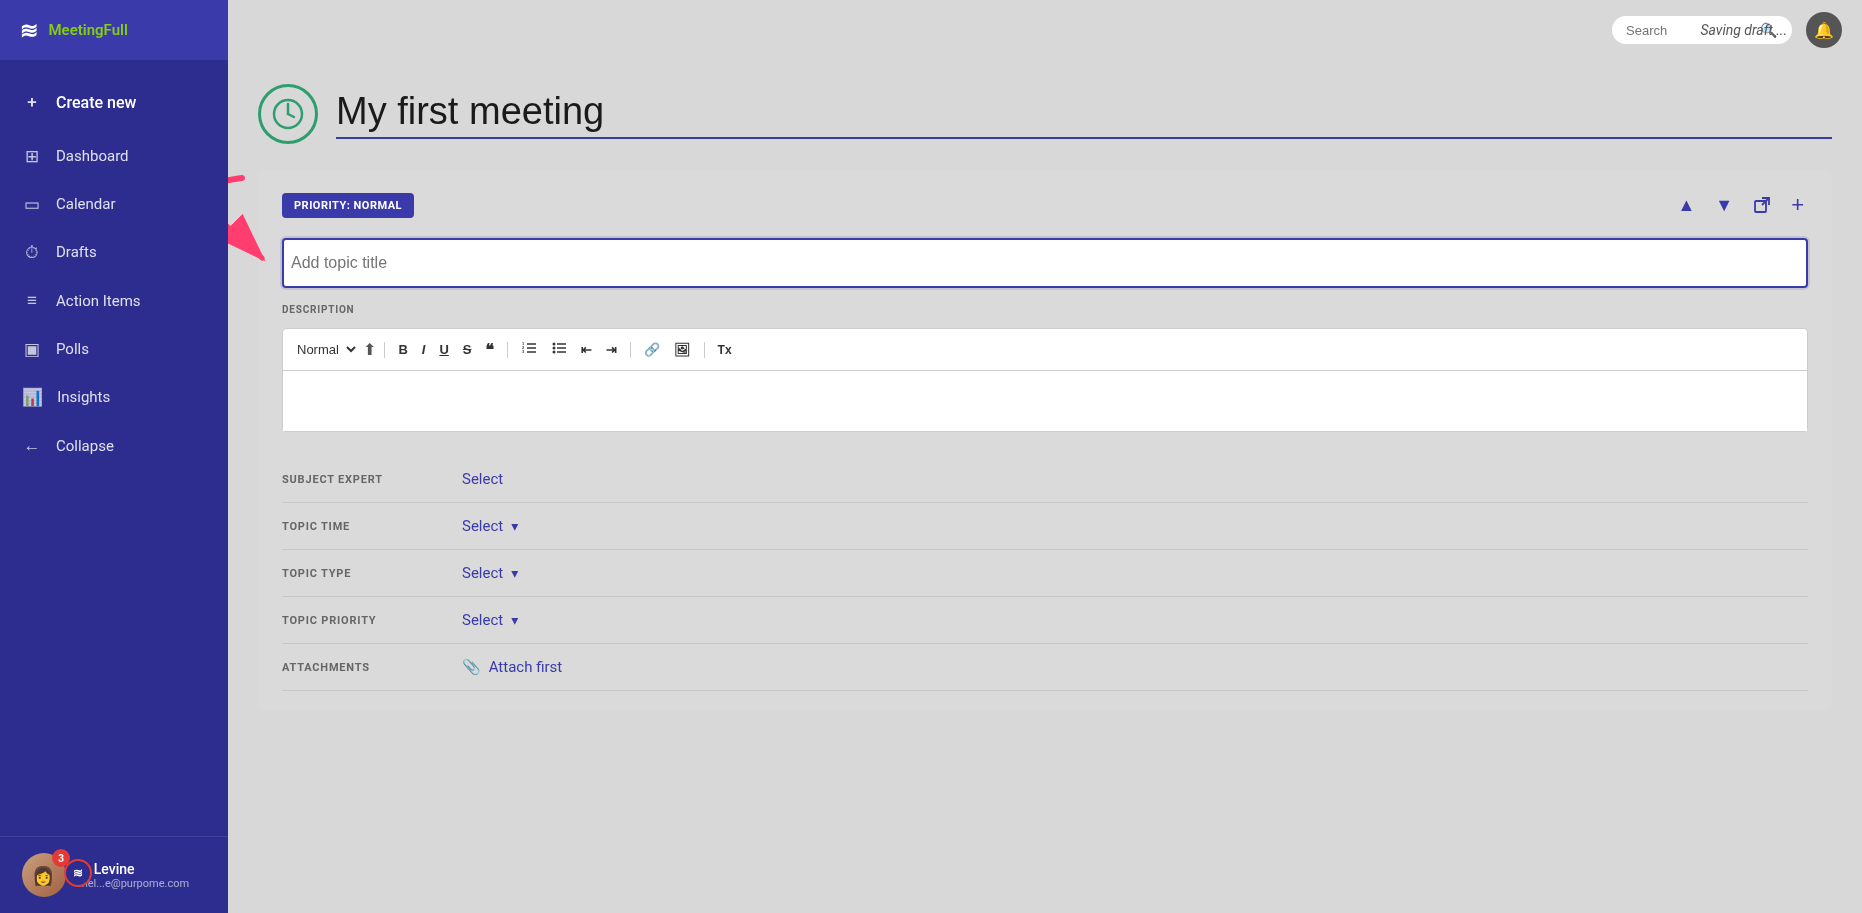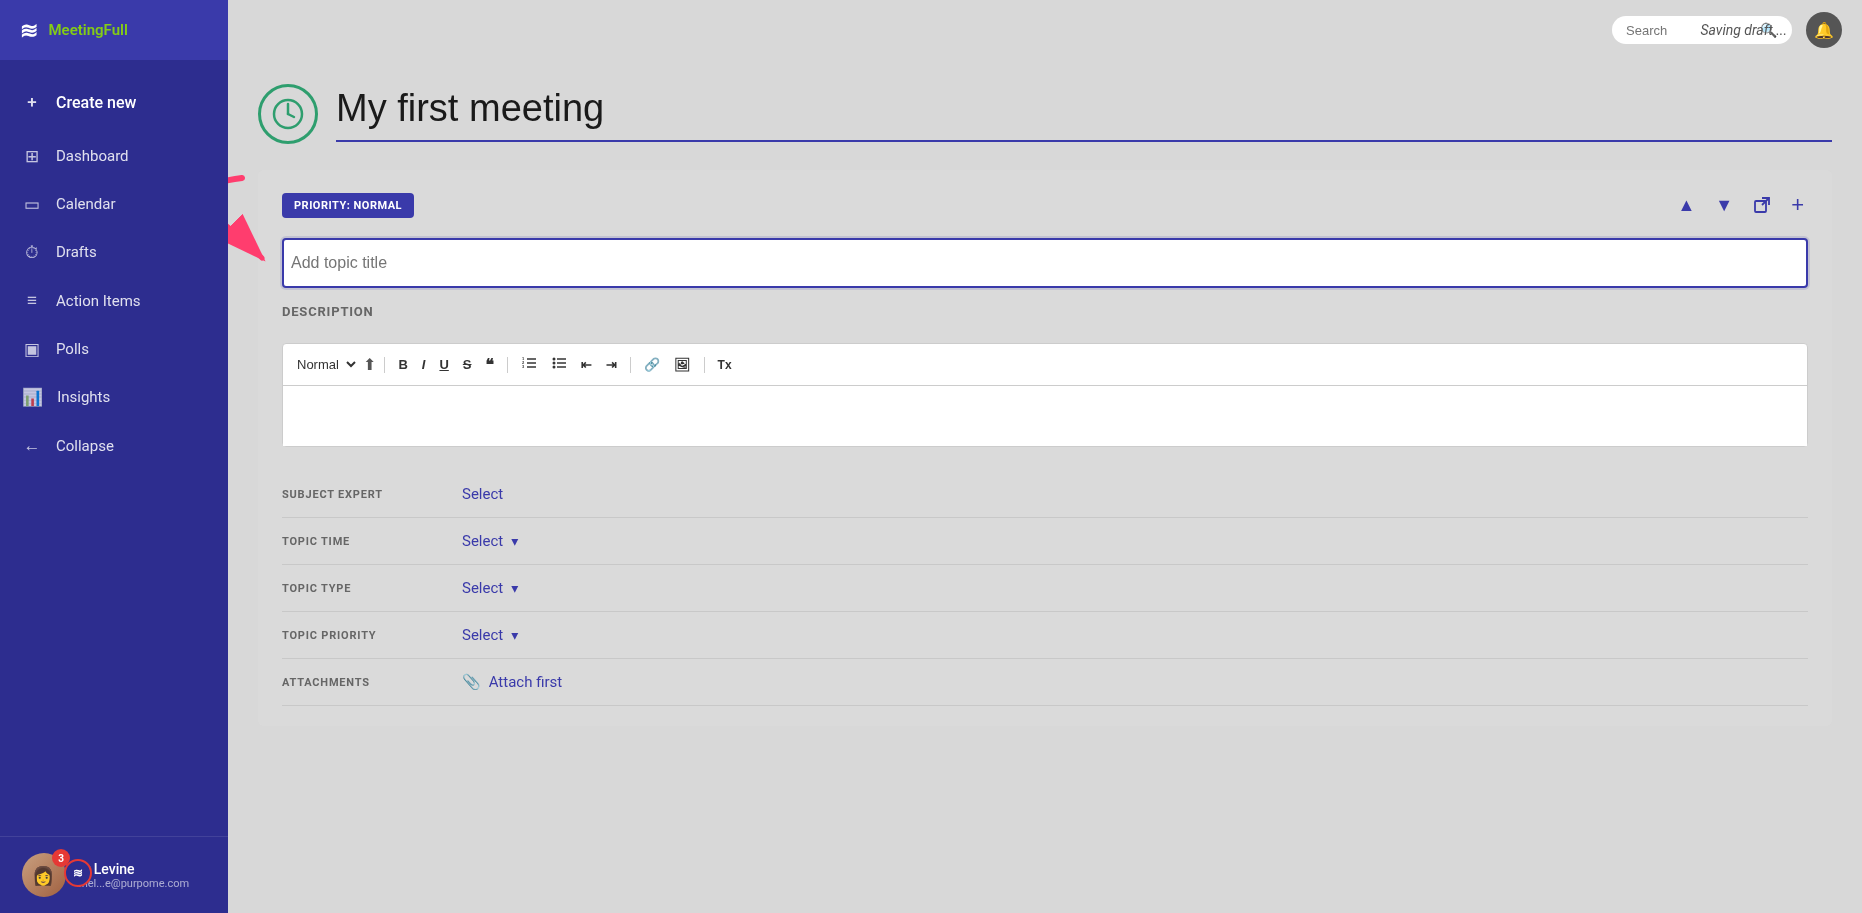--- a/index.html
+++ b/index.html
@@ -205,21 +205,21 @@
     }
     .meeting-title-input {
       font-size: 38px;
       font-weight: 400;
       color: #1a1a1a;
       border: none;
       background: transparent;
       outline: none;
       flex: 1;
       border-bottom: 2px solid #3a3aaa;
-      padding-bottom: 10px;
+      padding-bottom: 4px;
     }
 
     
     .card {
       background: rgba(220,220,220,0.6);
       border-radius: 6px;
       margin-top: 16px;
       padding: 20px 24px;
       position: relative;
     }
@@ -267,26 +267,26 @@
       padding: 14px 7px;
       font-size: 16px;
       color: #888;
       outline: none;
       background: white;
       box-shadow: 0 0 0 2px rgba(58,58,170,0.15);
     }
 
     
     .description-label {
-      font-size: 13px;
+      font-size: 10px;
       font-weight: 700;
       color: #666;
       letter-spacing: 0.8px;
       text-transform: uppercase;
-      margin-bottom: 24px;
+      margin-bottom: 13px;
     }
     .toolbar {
       display: flex;
       align-items: center;
       gap: 4px;
       padding: 8px 6px;
       border-bottom: 1px solid #ccc;
       flex-wrap: wrap;
     }
     .toolbar-select {

